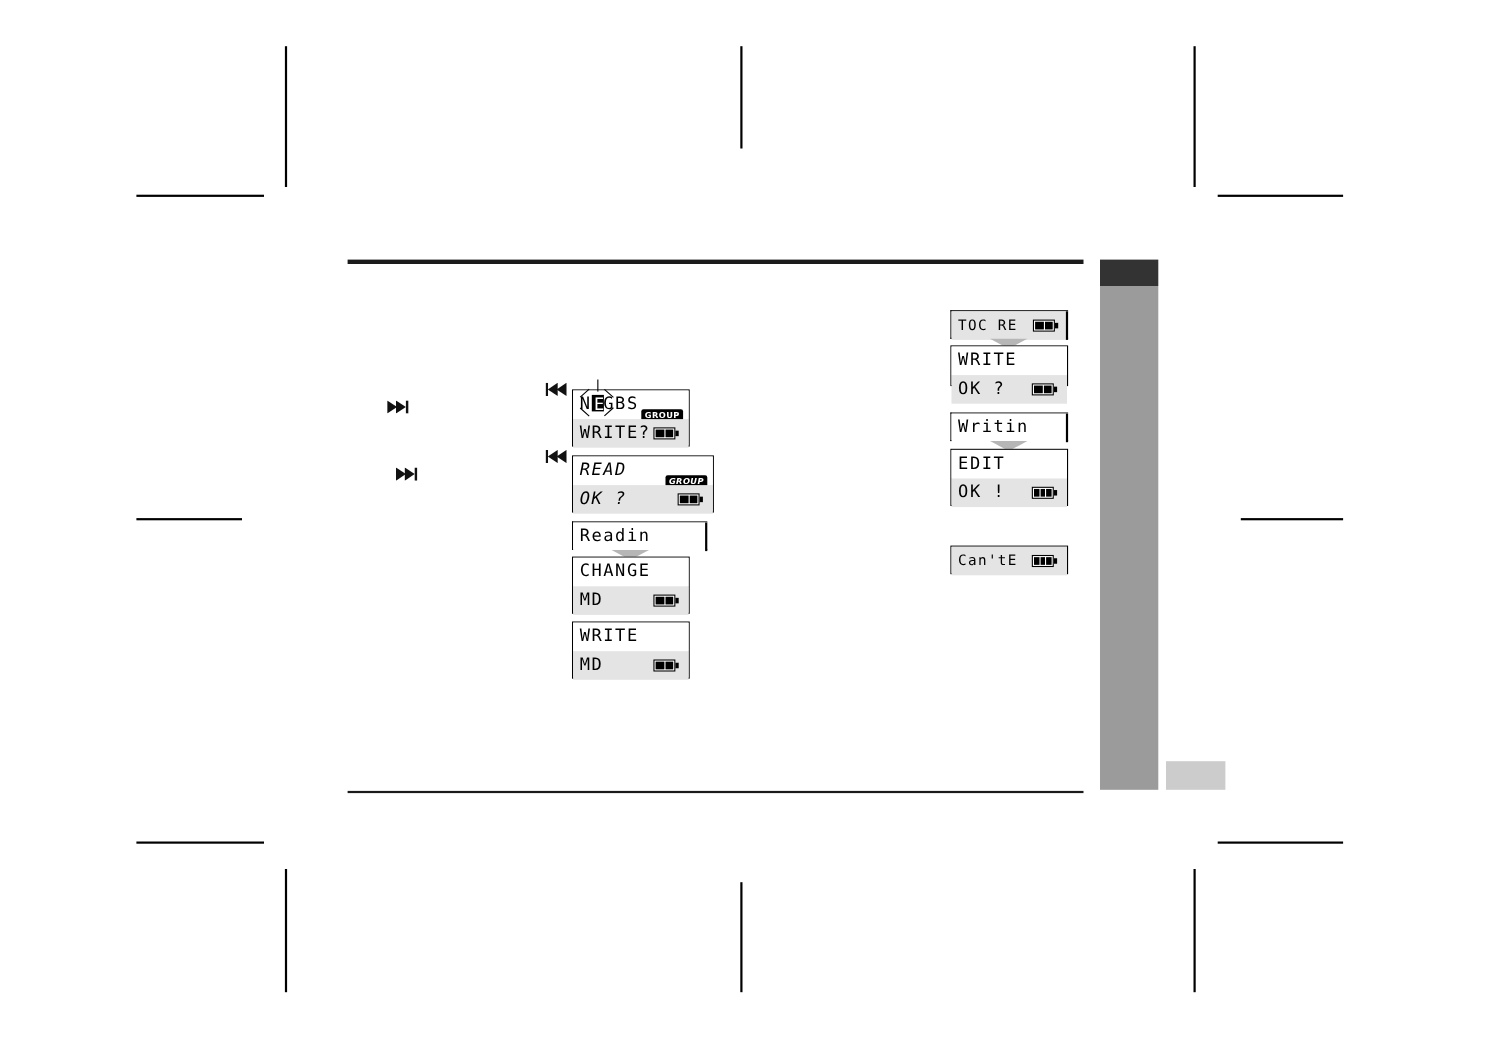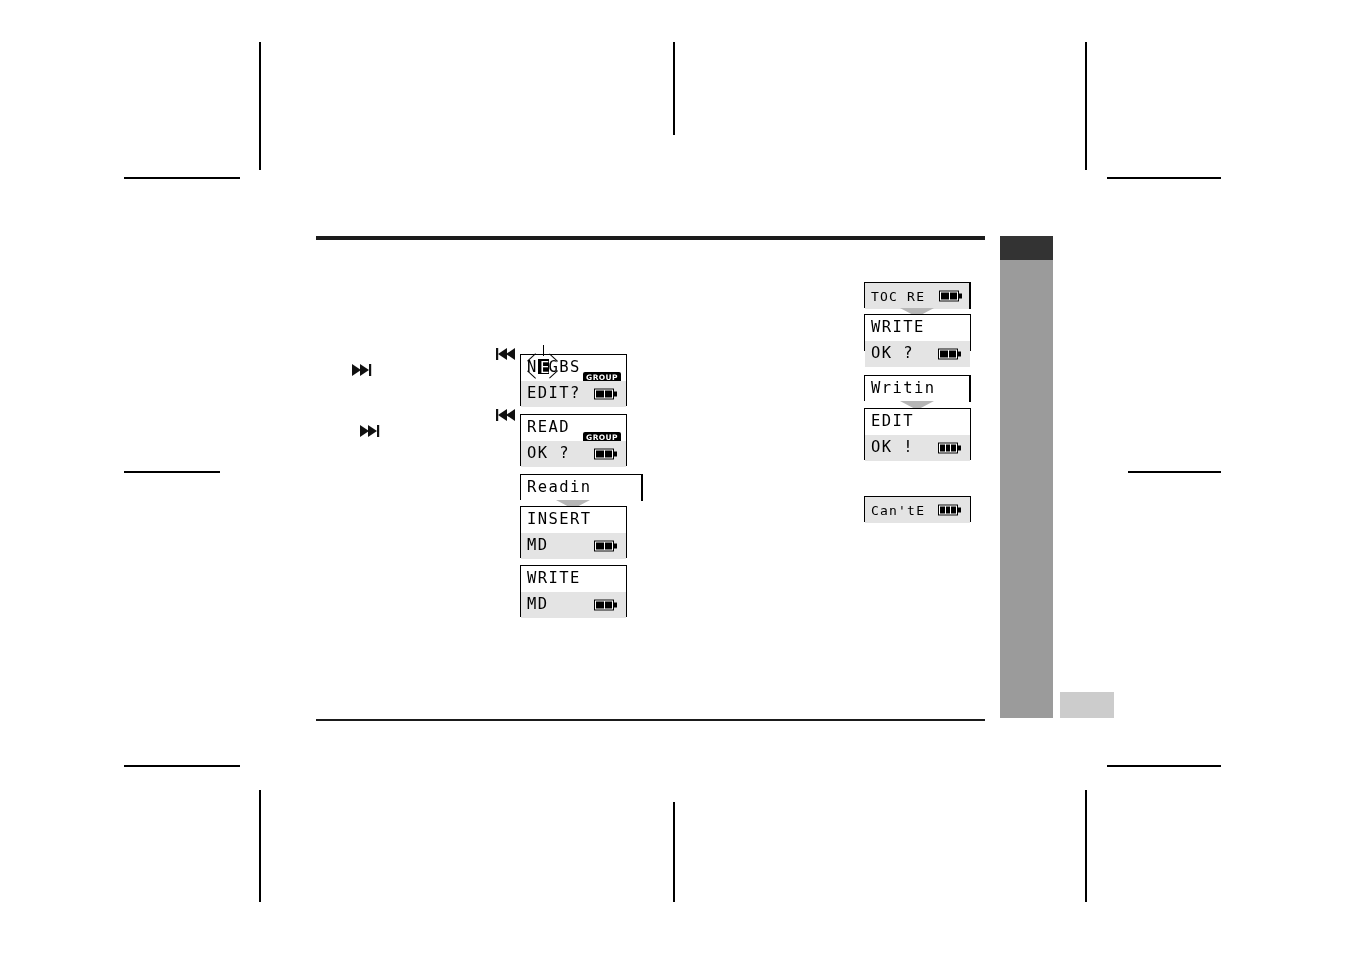--- a/index.html
+++ b/index.html
@@ -184,40 +184,40 @@
       <polygon points="19,0 10,6 19,12" fill="#111"></polygon>
     </svg>
   </div>
 
   <div class="lcd" style="left:520px;top:354px;width:107px;height:52px;">
     <div class="lcd-row plain">
       <span class="lcd-text">NEGBS</span>
       <span class="group-badge">GROUP</span>
     </div>
     <div class="lcd-row shaded">
-      <span class="lcd-text">EDIT?</span>
+      <span class="lcd-text">WRITE?</span>
       <span class="battery b2">
         <span class="body">
             <span class="seg"></span>
             <span class="seg"></span>
           </span>
         <span class="tip"></span>
       </span>
     </div>
   </div>
 
   <div class="blink-box" style="left:538px;top:359px;"></div>
   <div class="blink-char" style="left:540px;top:361px;">E</div>
   <div class="ray" style="left:543px;top:345px;height:11px;"></div>
   <div class="ray" style="left:531px;top:352px;height:11px;transform:rotate(48deg);"></div>
   <div class="ray" style="left:553px;top:352px;height:11px;transform:rotate(-48deg);"></div>
   <div class="ray" style="left:531px;top:369px;height:11px;transform:rotate(-48deg);"></div>
   <div class="ray" style="left:553px;top:369px;height:11px;transform:rotate(48deg);"></div>
 
-  <div class="lcd" style="left:520px;top:414px;width:107px;height:52px;">
+  <div class="lcd" style="left:520px;top:414px;width:129px;height:52px;font-style:italic;">
     <div class="lcd-row plain">
       <span class="lcd-text">READ</span>
       <span class="group-badge">GROUP</span>
     </div>
     <div class="lcd-row shaded">
       <span class="lcd-text">OK ?</span>
       <span class="battery b2">
         <span class="body">
             <span class="seg"></span>
             <span class="seg"></span>
@@ -230,21 +230,21 @@
   <div class="lcd no-right" style="left:520px;top:474px;width:123px;height:26px;">
     <div class="lcd-row plain">
       <span class="lcd-text">Readin</span>
     </div>
     <div class="edge-stub" style="height:26px;"></div>
   </div>
   <div class="tri" style="left:556px;top:500px;"></div>
 
   <div class="lcd" style="left:520px;top:506px;width:107px;height:52px;">
     <div class="lcd-row plain">
-      <span class="lcd-text">INSERT</span>
+      <span class="lcd-text">CHANGE</span>
     </div>
     <div class="lcd-row shaded">
       <span class="lcd-text">MD</span>
       <span class="battery b2">
         <span class="body">
             <span class="seg"></span>
             <span class="seg"></span>
           </span>
         <span class="tip"></span>
       </span>

